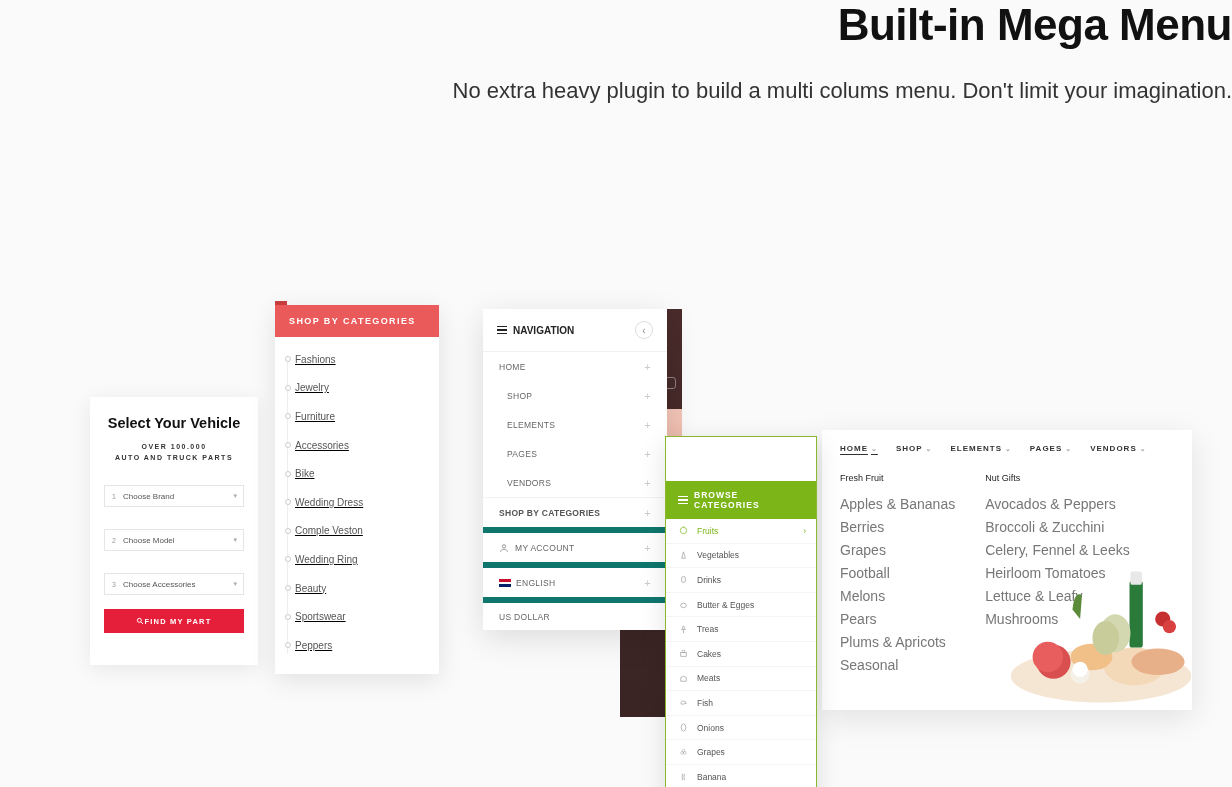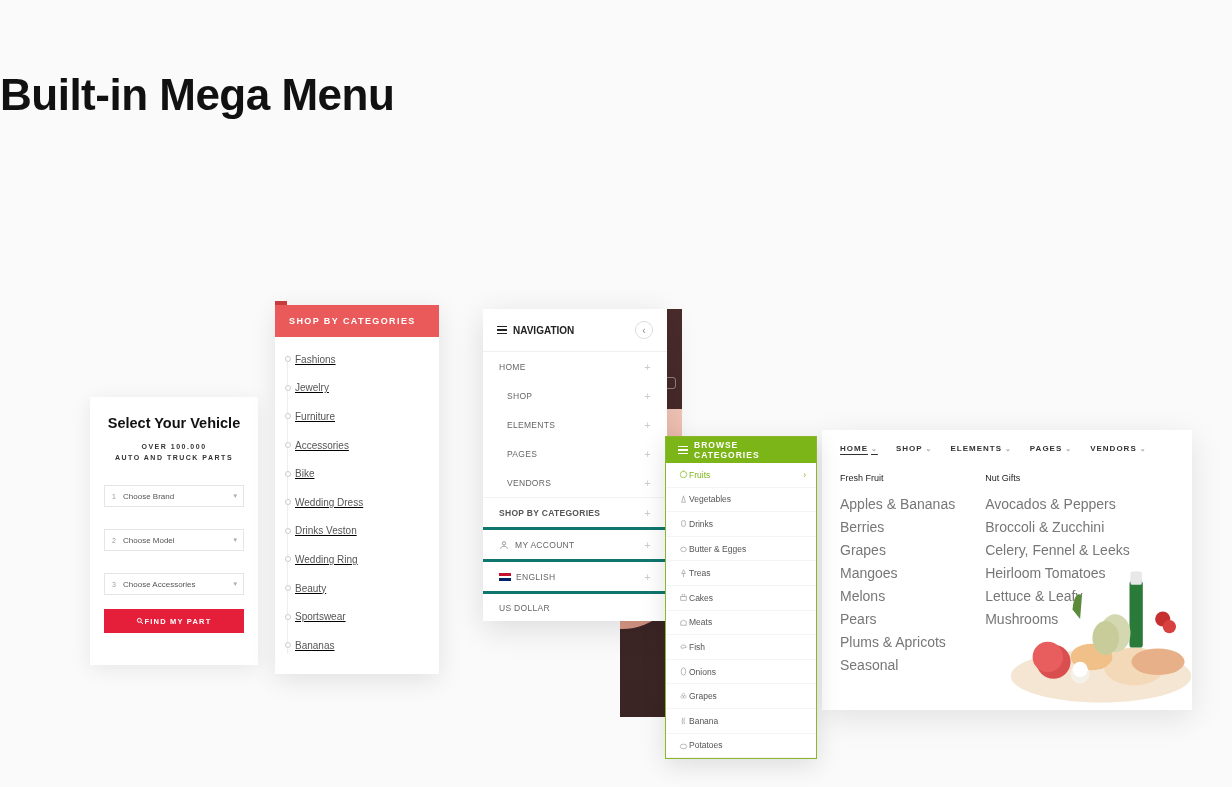--- a/index.html
+++ b/index.html
@@ -1,17 +1,17 @@
 <!DOCTYPE html>
 <html><head>
 <meta charset="utf-8">
 <style>
 * { margin: 0; padding: 0; box-sizing: border-box; }
 body { font-family: -apple-system, BlinkMacSystemFont, "Segoe UI", Arial, sans-serif; background: #fafafa; width: 1232px; height: 787px; overflow: hidden; position: relative; }
-.hero { text-align: left; padding-top: 70px; }
+.hero { text-align: right; }
 .hero h1 { font-size: 44px; font-weight: 600; color: #111; letter-spacing: -0.5px; }
 .hero p { font-size: 22px; color: #333; margin-top: 28px; font-weight: 300; }
 .stage { position: absolute; top: 300px; left: 0; width: 100%; height: 500px; }
 
 
 .vehicle { position: absolute; left: 90px; top: 97px; width: 168px; background: #fff; box-shadow: 0 4px 20px rgba(0,0,0,0.08); padding: 18px 14px 32px; }
 .vehicle h3 { font-size: 14.5px; font-weight: 700; text-align: center; color: #111; }
 .vehicle .sub { font-size: 7px; letter-spacing: 1.5px; text-align: center; color: #333; margin-top: 10px; line-height: 1.6; font-weight: 600; }
 .vsel { display: flex; align-items: center; height: 22px; border: 1px solid #e5e5e5; margin-top: 22px; background: #fff; }
 .vsel:first-of-type { margin-top: 26px; }
@@ -33,34 +33,34 @@
 
 
 .navpanel { position: absolute; left: 438px; top: 9px; width: 184px; background: #fff; box-shadow: 0 8px 30px rgba(0,0,0,0.12); z-index: 5; margin-left: 45px; }
 .navhead { display: flex; align-items: center; justify-content: space-between; padding: 12px 14px; border-bottom: 1px solid #f0f0f0; }
 .navhead .t { font-size: 10px; font-weight: 600; color: #222; display: flex; align-items: center; gap: 6px; }
 .navhead .back { width: 18px; height: 18px; border-radius: 50%; border: 1px solid #ddd; display: flex; align-items: center; justify-content: center; font-size: 10px; color: #888; }
 .navitem { display: flex; align-items: center; justify-content: space-between; padding: 8.5px 16px; font-size: 8.5px; color: #666; letter-spacing: 0.3px; }
 .navitem .plus { color: #ccc; font-size: 11px; font-weight: 300; }
 .navitem.ind { padding-left: 24px; }
 .navitem.sec { border-top: 1px solid #f3f3f3; font-weight: 600; color: #555; }
-.navitem.acc { border-top: 3px solid #0f766e; display: flex; align-items: center; gap: 6px; }
+.navitem.acc { border-top: 6px solid #0f766e; display: flex; align-items: center; gap: 6px; }
 .navitem.acc svg { width: 10px; height: 10px; }
 .navflag { display: inline-block; width: 12px; height: 8px; background: linear-gradient(#c8102e 33%, #fff 33% 66%, #012169 66%); margin-right: 5px; }
 
 
 .darkstrip { position: absolute; left: 620px; top: 9px; width: 62px; height: 408px; background: linear-gradient(#4a2b2b, #3a2424); z-index: 2; overflow: hidden; }
 .darkstrip .ico { position: absolute; right: 6px; top: 68px; display: flex; gap: 4px; }
 .darkstrip .ico span { width: 12px; height: 12px; border: 1px solid rgba(255,255,255,0.4); border-radius: 3px; }
 .darkstrip .model { position: absolute; left: 0; top: 100px; width: 62px; height: 220px; background: linear-gradient(160deg, #f4c9bd, #e8a994 70%, #d4917f); border-radius: 0 0 60px 0; }
 
 
 .browse { position: absolute; left: 665px; top: 136px; width: 152px; background: #fff; border: 1px solid #8ab72c; z-index: 6; box-shadow: 0 6px 24px rgba(0,0,0,0.12); }
-.bhead { background: #7cb518; color: #fff; font-size: 8.5px; letter-spacing: 1px; font-weight: 700; padding: 3px 12px; display: flex; align-items: center; gap: 6px; }
-.bitem { display: flex; align-items: center; padding: 6.3px 12px; font-size: 8.5px; color: #555; border-bottom: 1px solid #f4f4f4; }
+.bhead { background: #7cb518; color: #fff; font-size: 8.5px; letter-spacing: 1px; font-weight: 700; padding: 9px 12px; display: flex; align-items: center; gap: 6px; margin-top: 44px; }
+.bitem { display: flex; align-items: center; gap: 8px; padding: 6.3px 12px; font-size: 8.5px; color: #555; border-bottom: 1px solid #f4f4f4; }
 .bitem.active { color: #7cb518; position: relative; }
 .bitem.active::after { content: "›"; position: absolute; right: 10px; color: #7cb518; }
 .bitem svg { width: 11px; height: 11px; flex-shrink: 0; }
 
 
 .mega { position: absolute; left: 822px; top: 130px; width: 370px; height: 280px; background: #fff; box-shadow: 0 8px 30px rgba(0,0,0,0.1); z-index: 4; }
 .mnav { display: flex; gap: 18px; padding: 14px 18px 10px; font-size: 8px; letter-spacing: 1px; color: #333; font-weight: 600; align-items: center; }
 .mnav .mn { display: flex; align-items: center; gap: 3px; }
 .mnav .mn.active { text-decoration: underline; text-underline-offset: 3px; }
 .mnav .car { font-size: 7px; color: #aaa; }
@@ -70,20 +70,21 @@
 .foodimg { position: absolute; right: -4px; bottom: -4px; width: 190px; height: 190px; }
 
 .hamb { display: inline-flex; flex-direction: column; gap: 2px; }
 .hamb span { width: 10px; height: 1.5px; background: currentColor; }
 </style>
 </head>
 <body>
 
 <div class="hero">
   <h1>Built-in Mega Menu</h1>
+  <p>No extra heavy plugin to build a multi colums menu. Don't limit your imagination.</p>
 </div>
 
 <div class="stage">
 
   <div class="vehicle">
     <h3>Select Your Vehicle</h3>
     <div class="sub">
       <div>OVER 100.000</div>
       <div>AUTO AND TRUCK PARTS</div>
     </div>
@@ -113,25 +114,25 @@
 
   <div class="catpanel">
     <div class="cathead">SHOP BY CATEGORIES</div>
     <div class="catlist" id="catlist">
         <div class="ci">Fashions</div>
         <div class="ci">Jewelry</div>
         <div class="ci">Furniture</div>
         <div class="ci">Accessories</div>
         <div class="ci">Bike</div>
         <div class="ci">Wedding Dress</div>
-        <div class="ci">Drinks Veston</div>
+        <div class="ci">Comple Veston</div>
         <div class="ci">Wedding Ring</div>
         <div class="ci">Beauty</div>
         <div class="ci">Sportswear</div>
-        <div class="ci">Bananas</div>
+        <div class="ci">Peppers</div>
       </div>
   </div>
 
   <div class="navpanel">
     <div class="navhead">
       <div class="t">
         <span class="hamb">
             <span></span>
             <span></span>
             <span></span>
@@ -293,21 +294,21 @@
         <span class="mn">PAGES <span class="car">⌄</span></span>
         <span class="mn">VENDORS <span class="car">⌄</span></span>
       </div>
     <div class="cols">
       <div class="col">
         <h4>Fresh Fruit</h4>
         <div id="mcol1">
             <div class="li">Apples &amp; Bananas</div>
             <div class="li">Berries</div>
             <div class="li">Grapes</div>
-            <div class="li">Mangoes</div>
+            <div class="li">Football</div>
             <div class="li">Melons</div>
             <div class="li">Pears</div>
             <div class="li">Plums &amp; Apricots</div>
             <div class="li">Seasonal</div>
           </div>
       </div>
       <div class="col">
         <h4>Nut Gifts</h4>
         <div id="mcol2">
             <div class="li">Avocados &amp; Peppers</div>

